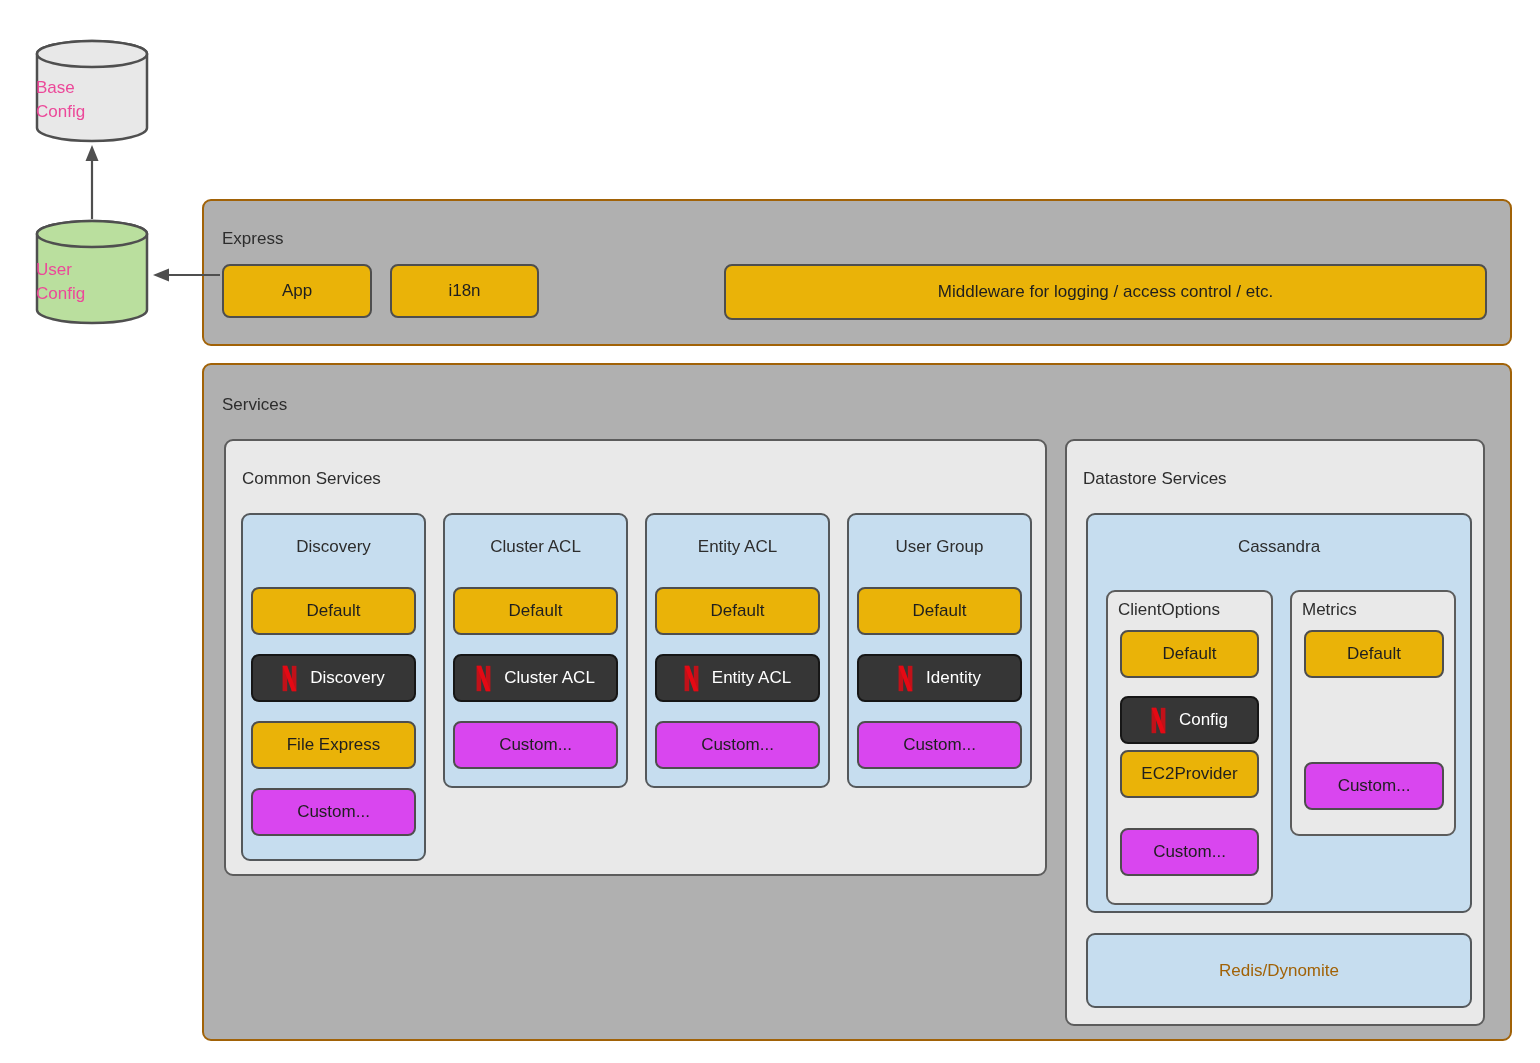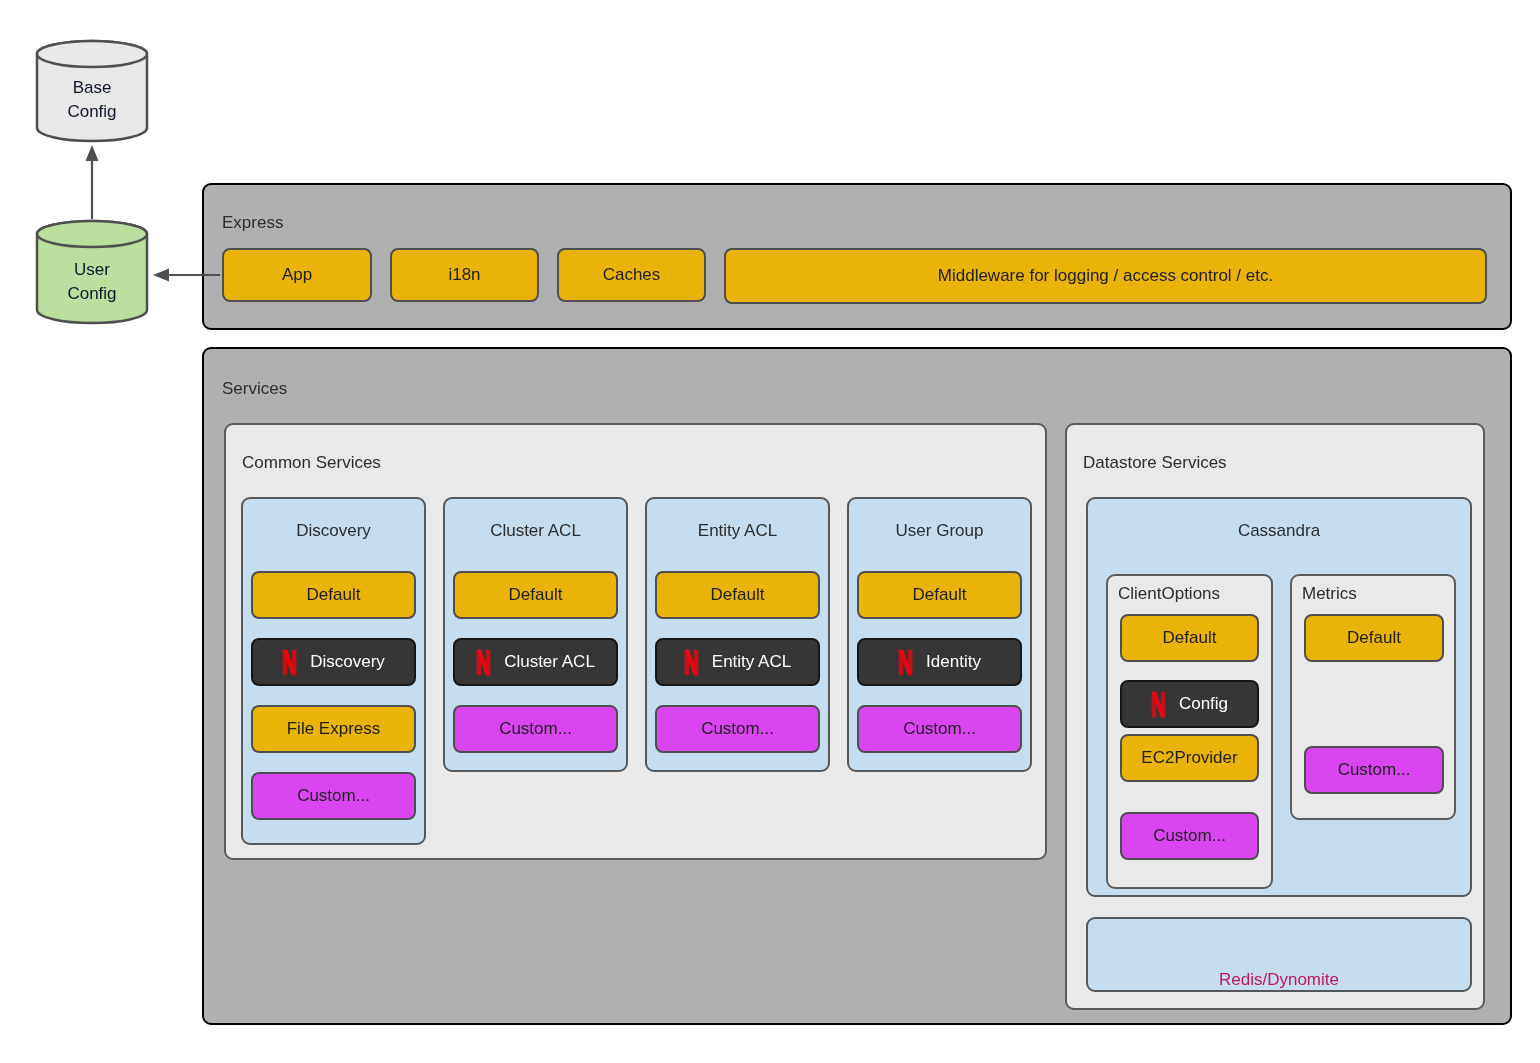--- a/index.html
+++ b/index.html
@@ -1,48 +1,45 @@
 <!DOCTYPE html>
 <html><head>
 <meta charset="utf-8">
 <style>
   html,body{margin:0;padding:0;background:#ffffff;font-family:"Liberation Sans",sans-serif;}
   .canvas{position:relative;width:1540px;height:1063px;background:#ffffff;overflow:hidden;}
   .abs{position:absolute;box-sizing:border-box;}
-  .container{background:#b0b0b0;border:2px solid #000000;border-radius:9px;}
+  .container{background:#b0b0b0;border:2px solid #a16207;border-radius:9px;margin-top:16px;}
   .panel{background:#e9e9e9;border:2px solid #5c5c5c;border-radius:9px;}
   .blue{background:#c6ddef;border:2px solid #54585b;border-radius:9px;}
   .sec-label{position:absolute;font-size:17px;color:#2d2d2d;white-space:nowrap;}
   .col-title{position:absolute;left:0;right:0;text-align:center;font-size:17px;color:#2d2d2d;}
   .item{position:absolute;box-sizing:border-box;height:48px;border:2px solid #4e4e4e;border-radius:8px;
         display:flex;align-items:center;justify-content:center;font-size:17px;color:#1f1f1f;}
   .item.white{background:#eab308;}
   .item.green{background:#d946ef;}
   .item.dark{background:#363636;border-color:#161616;color:#ffffff;}
   .nicon{display:inline-flex;margin-right:13px;}
   .nicon svg{display:block;}
-  .bigbox{display:flex;align-items:flex-end;justify-content:center;font-size:17px;color:#be185d;}
-  .cyl-label{position:absolute;width:112px;text-align:center;font-size:17px;line-height:24px;color:#0f172a;z-index:4;}
+  .bigbox{display:flex;align-items:center;justify-content:center;font-size:17px;color:#a16207;}
+  .cyl-label{position:absolute;width:112px;text-align:left;font-size:17px;line-height:24px;color:#ec4899;z-index:4;}
   .overlay{position:absolute;left:0;top:0;z-index:3;pointer-events:none;}
 </style>
 </head>
 <body>
 
 <div class="canvas">
 
   <div class="abs container" style="left:202px;top:183px;width:1310px;height:147px">
     <div class="sec-label" style="left:18px;top:28px">Express</div>
     <div class="item white" style="left:18px;top:63px;width:150px;height:54px">
       <span>App</span>
     </div>
     <div class="item white" style="left:186px;top:63px;width:149px;height:54px">
       <span>i18n</span>
-    </div>
-    <div class="item white" style="left:353px;top:63px;width:149px;height:54px">
-      <span>Caches</span>
     </div>
     <div class="item white" style="left:520px;top:63px;width:763px;height:56px">
       <span>Middleware for logging / access control / etc.</span>
     </div>
   </div>
 
   <div class="abs container" style="left:202px;top:347px;width:1310px;height:678px">
     <div class="sec-label" style="left:18px;top:30px">Services</div>
 
     <div class="abs panel" style="left:20px;top:74px;width:823px;height:437px">

